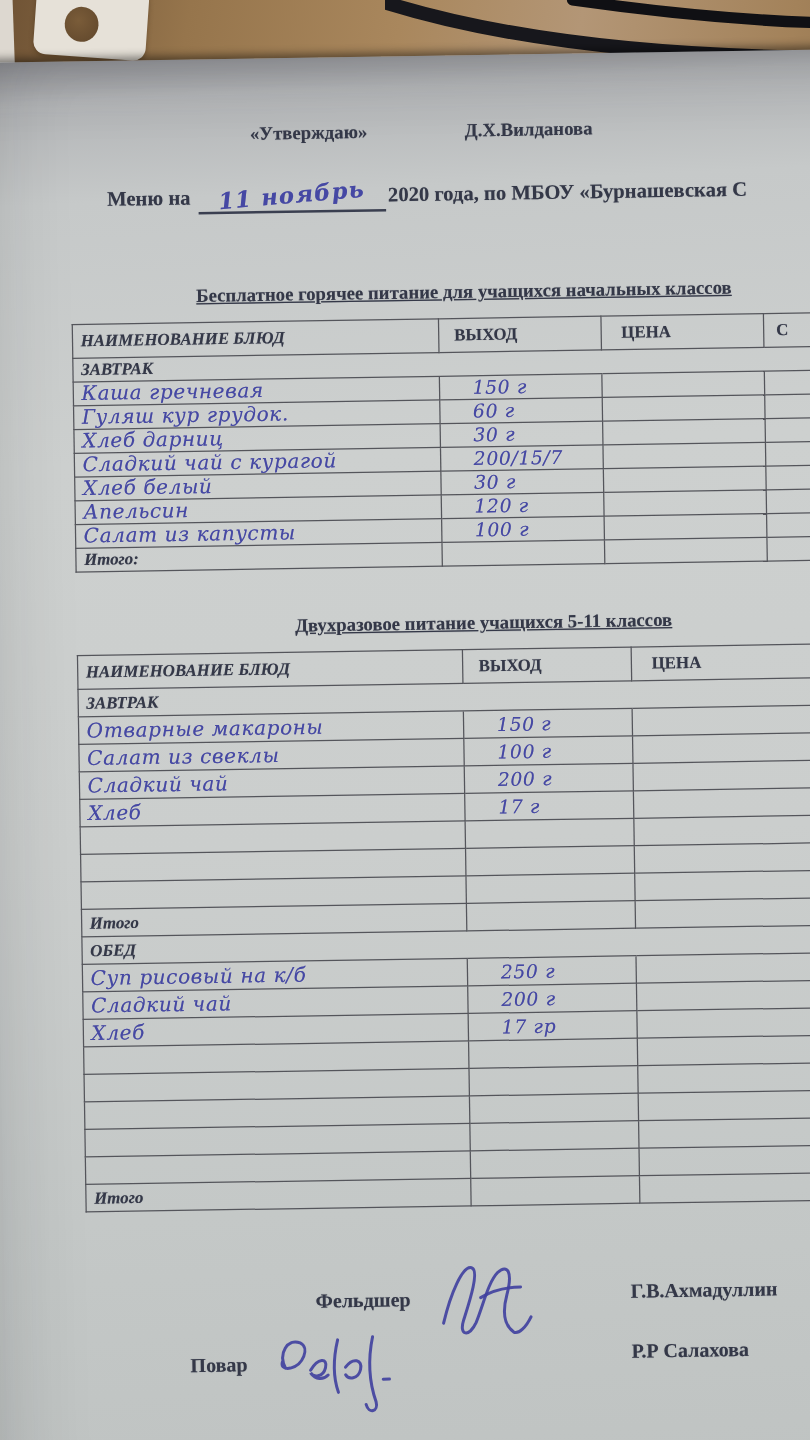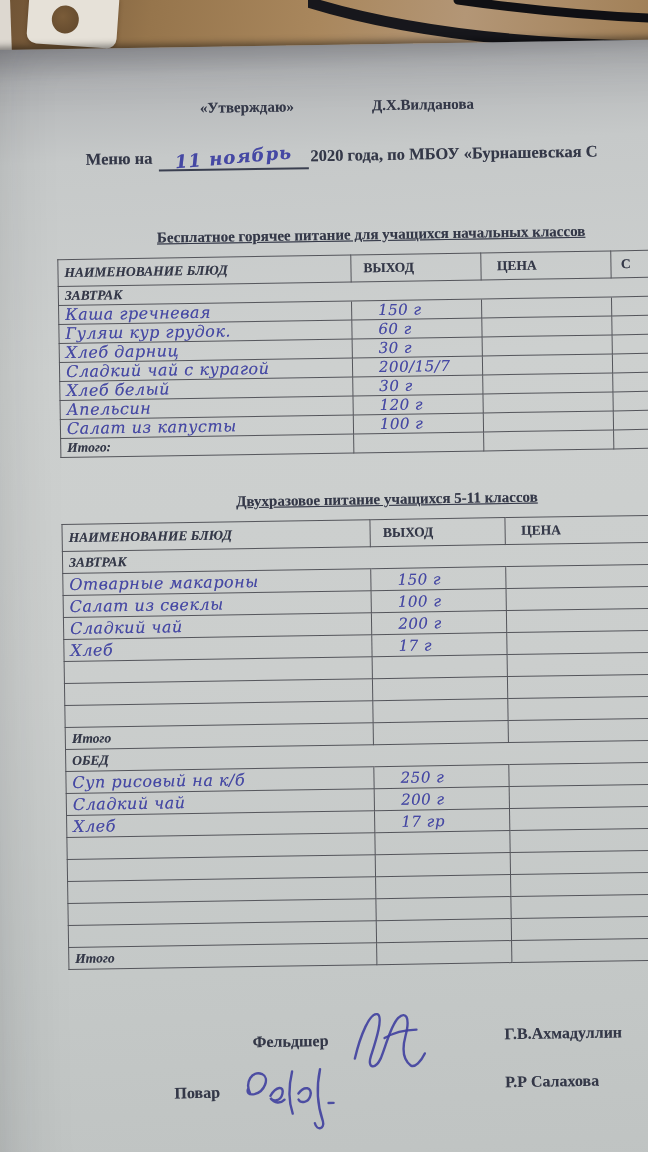--- a/index.html
+++ b/index.html
@@ -48,21 +48,21 @@
   tr[data-rowtype="section"] td:not(:first-child){border-left:none;}
   tr[data-rowtype="section"] td:not(:last-child){border-right:none;}
   tr[data-rowtype="item"] td.c-name{font-size:16px;line-height:14px;}
   tr[data-rowtype="item"] td.c-out{font-size:15px;line-height:14px;}
   tr[data-rowtype="item"] td.c-name,tr[data-rowtype="item"] td.c-out{
     font-family:"DejaVu Serif",serif;font-style:italic;color:#4548a4;text-shadow:0 0 .5px rgba(70,70,160,.5);letter-spacing:.5px;
   }
   .footer{margin-top:50px;}
   .sig-row{position:relative;height:50px;display:flex;align-items:center;font-weight:bold;font-size:16px;}
   .sig-row .role1{margin-left:183px;}
-  .sig-row .role2{margin-left:104px;}
+  .sig-row .role2{margin-left:82px;}
   .sig-row svg{margin-left:16px;overflow:visible;}
   .sig-row .sig-name{position:absolute;left:435px;top:12px;}
   .sig-row.r2 .sig-name{top:10px;}
   .sigpath{fill:none;stroke:#3f3f9e;stroke-width:2.4;stroke-linecap:round;opacity:.9;}
 </style>
 </head>
 <body>
 
 <div class="photo">
 

